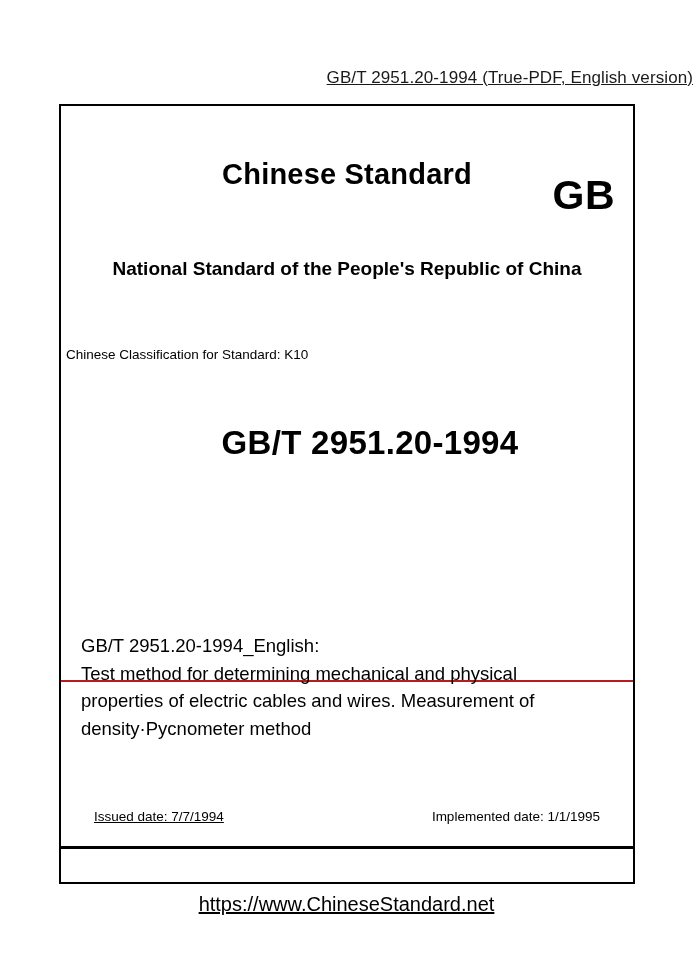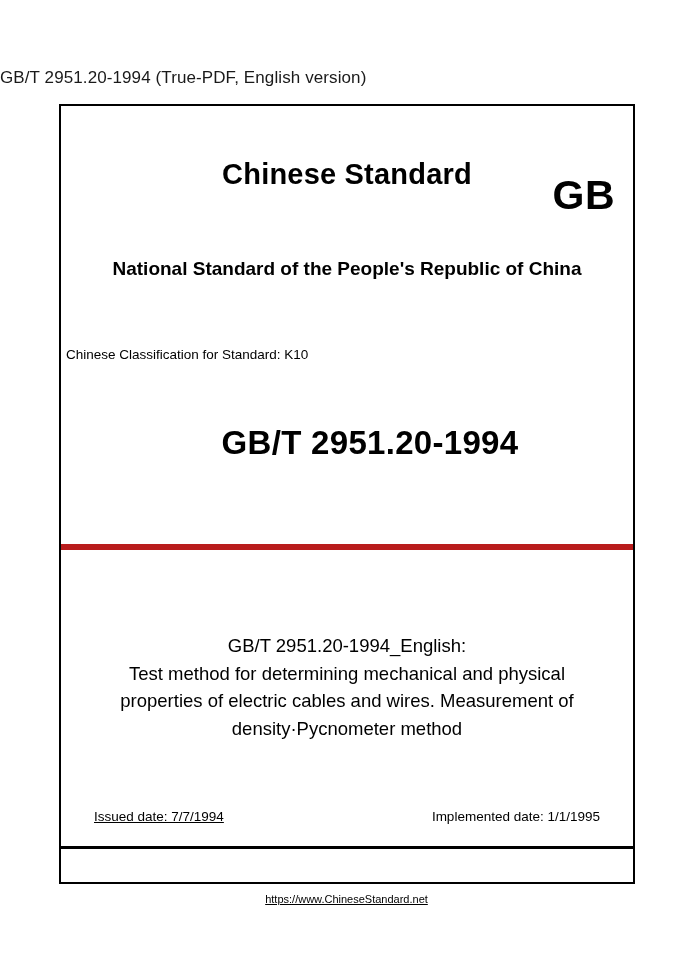--- a/index.html
+++ b/index.html
@@ -21,45 +21,46 @@
     top: 0;
     width: 693px;
     height: 980px;
     background: #ffffff;
   }
   .header-line {
     position: absolute;
     top: 68px;
     left: 0;
     width: 693px;
-    text-align: left;
+    text-align: right;
     font-size: 17px;
     color: #1a1a1a;
     letter-spacing: 0.1px;
+    text-decoration: underline;
   }
 
   
   .doc-box {
     position: absolute;
     left: 59px;
     top: 104px;
     width: 576px;
     height: 780px;
     border: 2px solid #000;
     box-sizing: border-box;
   }
 
   
   .upper-section {
     position: absolute;
     left: 0;
     top: 0;
     width: 100%;
-    height: 444px;
-    border-bottom: 6px solid #b91c1c;
+    height: 576px;
+    border-bottom: 2px solid #b91c1c;
     box-sizing: border-box;
   }
 
   .chinese-standard-title {
     position: absolute;
     left: 0;
     top: 52px;
     width: 100%;
     text-align: center;
     font-size: 29px;
@@ -112,21 +113,21 @@
     top: 468px;
     width: 100%;
     height: 312px;
     box-sizing: border-box;
   }
   .title-block {
     position: absolute;
     left: 20px;
     top: 58px;
     width: 532px;
-    text-align: center;
+    text-align: left;
     font-size: 18.5px;
     line-height: 27.5px;
   }
   .dates-row {
     position: absolute;
     left: 0;
     top: 235px;
     width: 100%;
     box-sizing: border-box;
     padding: 0 33px;
@@ -148,21 +149,21 @@
     border-top: 3px solid #000;
     box-sizing: border-box;
   }
 
   .website {
     position: absolute;
     top: 893px;
     left: 0;
     width: 693px;
     text-align: center;
-    font-size: 11px;
+    font-size: 20px;
     color: #000;
     text-decoration: underline;
   }
 </style>
 </head>
 <body>
 
 <div class="page">
 
   <div class="header-line">GB/T 2951.20-1994 (True-PDF, English version)</div>

